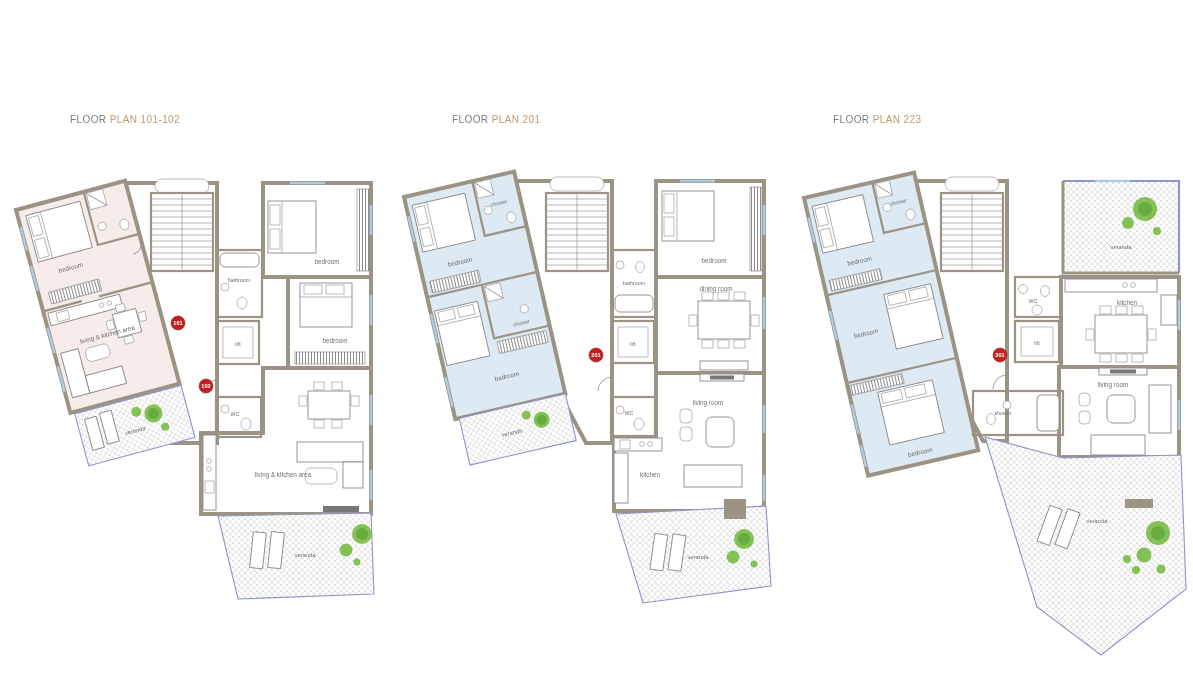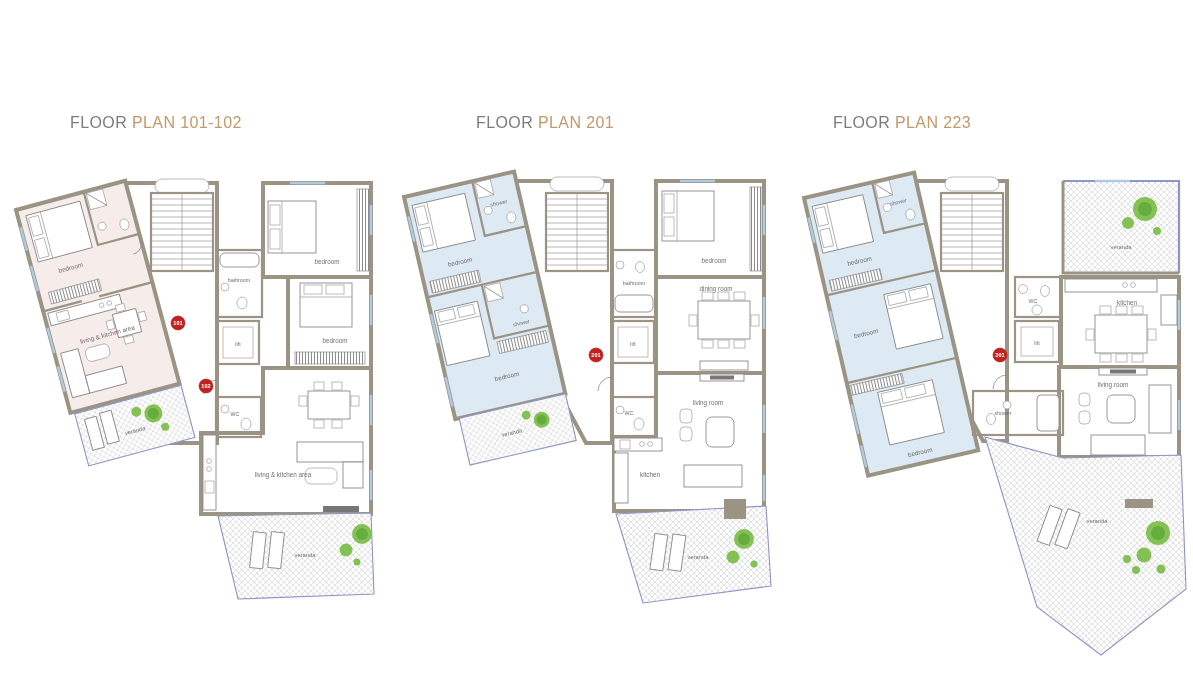--- a/index.html
+++ b/index.html
@@ -1,18 +1,18 @@
 <!DOCTYPE html>
 <html><head>
 <meta charset="utf-8">
 <style>
   html,body{margin:0;padding:0;background:#ffffff;}
   #canvas{position:relative;width:1193px;height:682px;background:#ffffff;overflow:hidden;
           font-family:"Liberation Sans",sans-serif;}
-  .plan-title{position:absolute;top:114px;font-size:16px;letter-spacing:.4px;color:#7c7c7c;white-space:nowrap;}
+  .plan-title{position:absolute;top:114px;font-size:10px;letter-spacing:.4px;color:#7c7c7c;white-space:nowrap;}
   .plan-title .accent{color:#c1996b;}
   svg{position:absolute;left:0;top:0;}
   .floorB{fill:#dde9f3;}
   .floorP{fill:#f6ecea;}
   .hatch{fill:url(#hatch);}
   .wall4{stroke:#9b9384;stroke-width:4;fill:none;}
   .wall3{stroke:#9b9384;stroke-width:3;fill:none;}
   .wall2{stroke:#9b9384;stroke-width:2.2;fill:none;}
   .furn{fill:#ffffff;stroke:#8a8a8a;stroke-width:0.9;}
   .furn2{fill:#ffffff;stroke:#9e9e9e;stroke-width:0.7;}
@@ -30,21 +30,21 @@
   .tiny{font-size:5.3px;}
   .vlabel{font-size:5.8px;}
   .badgetext{fill:#ffffff;font-size:5.6px;font-weight:bold;text-anchor:middle;font-family:"Liberation Sans",sans-serif;}
 </style>
 </head>
 <body>
 
 <div id="canvas">
 
   <div class="plan-title" style="left:70px"><span>FLOOR</span> <span class="accent">PLAN 101-102</span></div>
-  <div class="plan-title" style="left:476px"><span>FLOOR</span> <span class="accent">PLAN 201</span></div>
+  <div class="plan-title" style="left:452px"><span>FLOOR</span> <span class="accent">PLAN 201</span></div>
   <div class="plan-title" style="left:833px"><span>FLOOR</span> <span class="accent">PLAN 223</span></div>
 
   <svg width="1193" height="682" viewBox="0 0 1193 682">
     <defs>
       <pattern id="hatch" patternUnits="userSpaceOnUse" width="6" height="6">
         <rect width="6" height="6" fill="#ffffff"></rect>
         <path d="M0 0L6 6M6 0L0 6" stroke="#cfcfcf" stroke-width="0.6"></path>
       </pattern>
       <pattern id="stripes" patternUnits="userSpaceOnUse" width="3" height="10">
         <rect width="3" height="10" fill="#ffffff"></rect>

